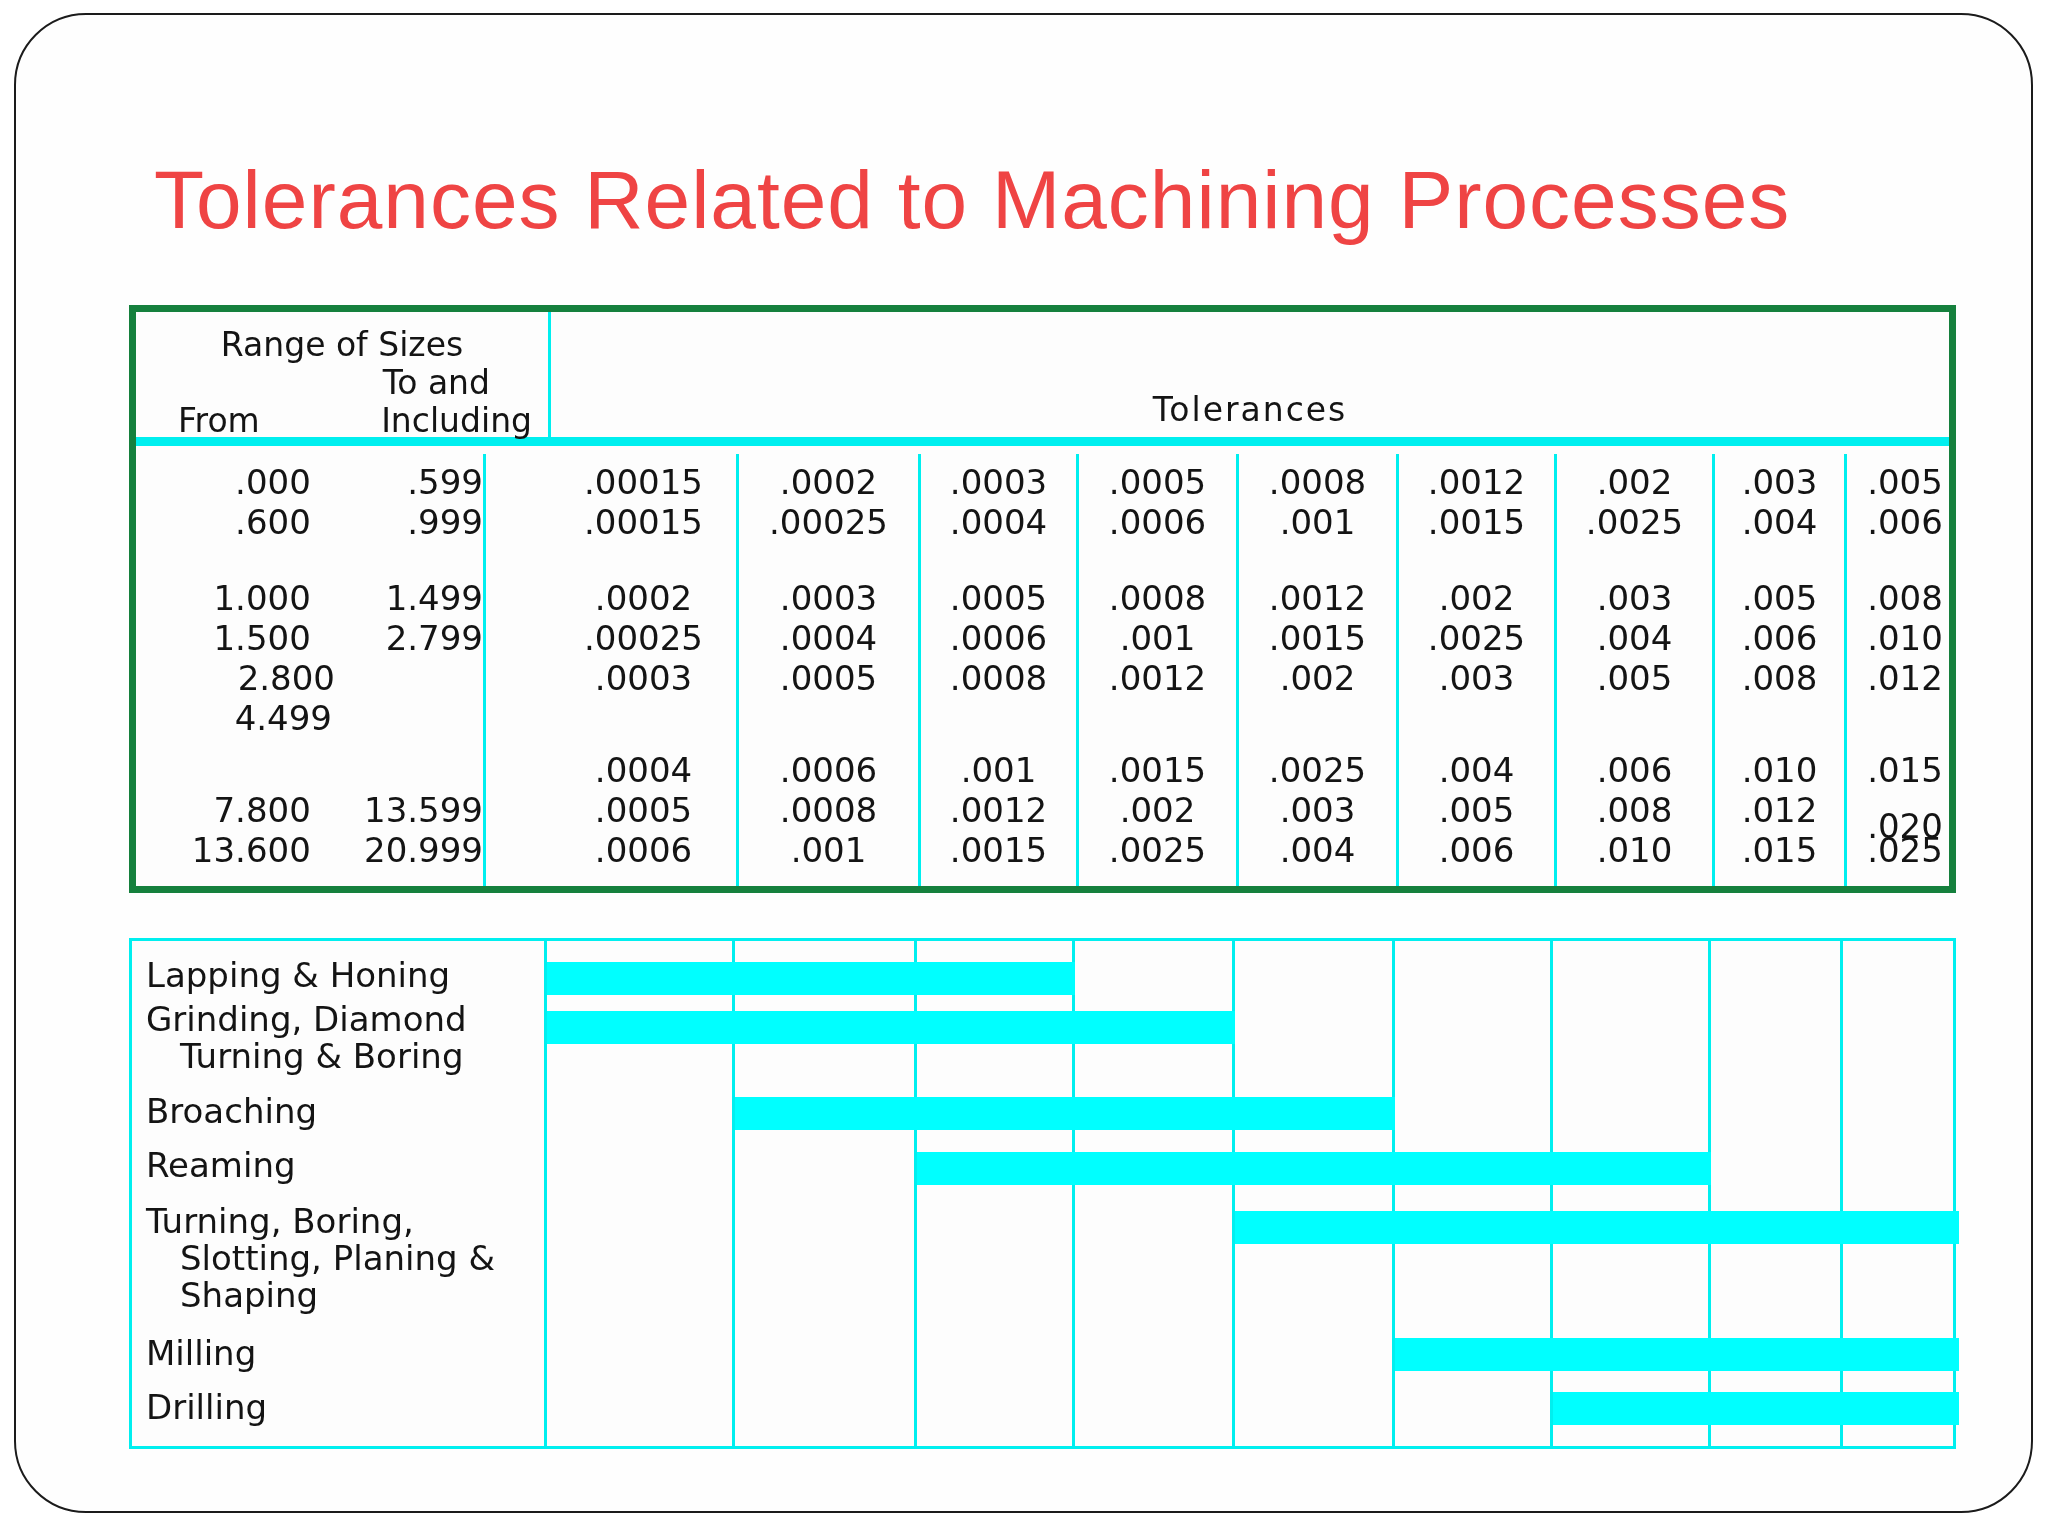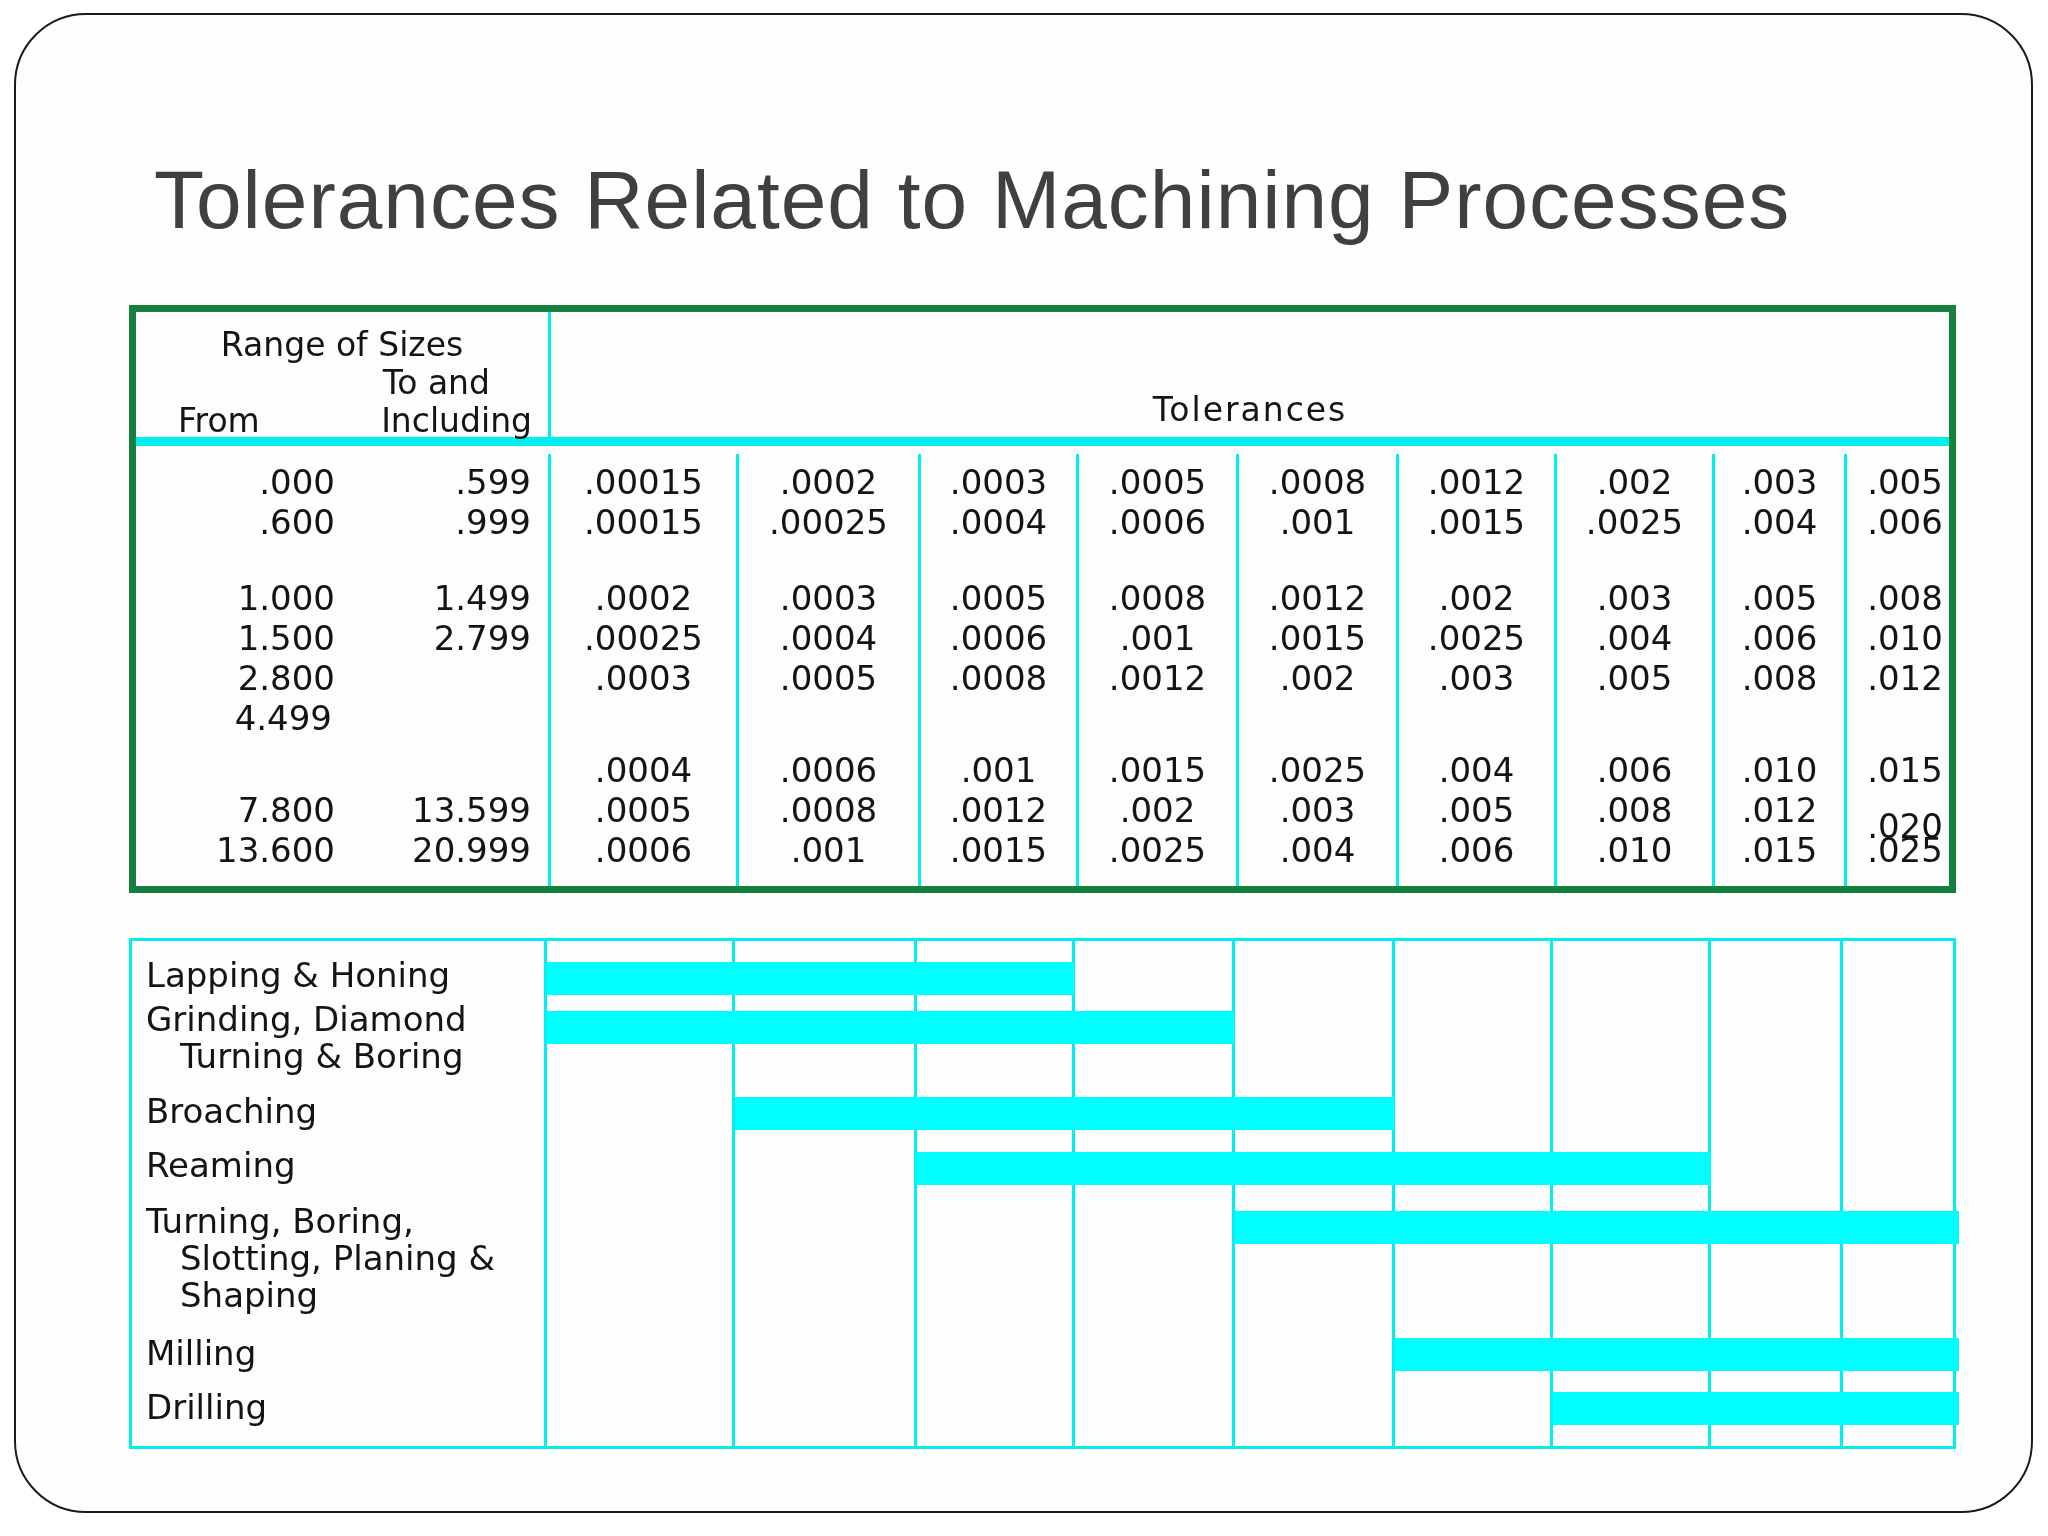--- a/index.html
+++ b/index.html
@@ -7,21 +7,21 @@
     width:2048px;height:1536px;position:relative;background:#ffffff;
     font-family:"DejaVu Sans", sans-serif;overflow:hidden;
   }
   .slide{
     position:absolute;left:14px;top:13px;width:2019px;height:1500px;
     border:2px solid #1b1b1b;border-radius:72px;background:#fefefe;box-sizing:border-box;
   }
   .title{
     position:absolute;left:138px;top:138px;margin:0;
     font-family:"Liberation Sans", sans-serif;font-weight:normal;
-    font-size:82px;color:#404040;letter-spacing:1px;white-space:nowrap;
+    font-size:82px;color:#ef4444;letter-spacing:1px;white-space:nowrap;
   }
   
   .ttable{
     position:absolute;left:113px;top:290px;width:1827px;height:588px;
     border:7px solid #15803d;box-sizing:border-box;background:#fdfdfd;
   }
   .thead{
     position:absolute;left:0;top:0;width:100%;height:134px;
     border-bottom:9px solid #00efef;box-sizing:border-box;display:flex;
   }
@@ -73,21 +73,21 @@
         <div class="rh3">
           <span class="from">From</span>
           <span class="incl">Including</span>
         </div>
       </div>
       <div class="tolcell">
         <span>Tolerances</span>
       </div>
     </div>
     <div class="tdata" id="tdata">
-        <div class="col" style="left: 0px; width: 415px;">
+        <div class="col" style="left: 0px; width: 350px;">
           <div class="cell labelrow" style="top: 8px;">
             <span class="from">.000</span>
             <span class="to">.599</span>
           </div>
           <div class="cell labelrow" style="top: 48px;">
             <span class="from">.600</span>
             <span class="to">.999</span>
           </div>
           <div class="cell labelrow" style="top: 124px;">
             <span class="from">1.000</span>

